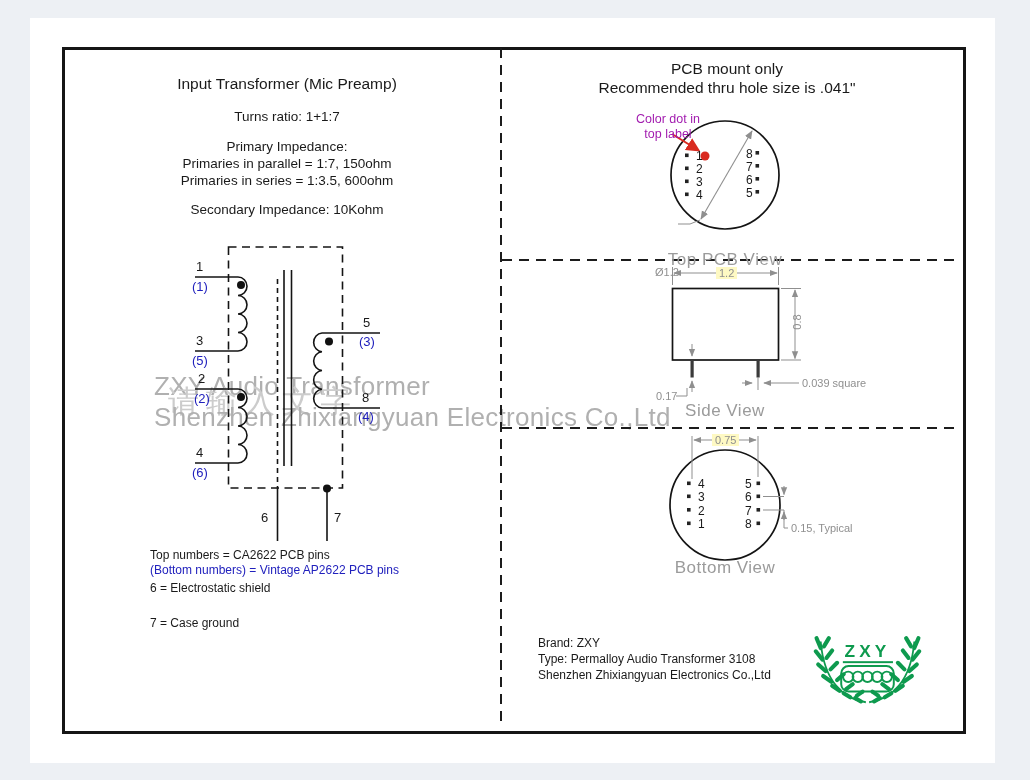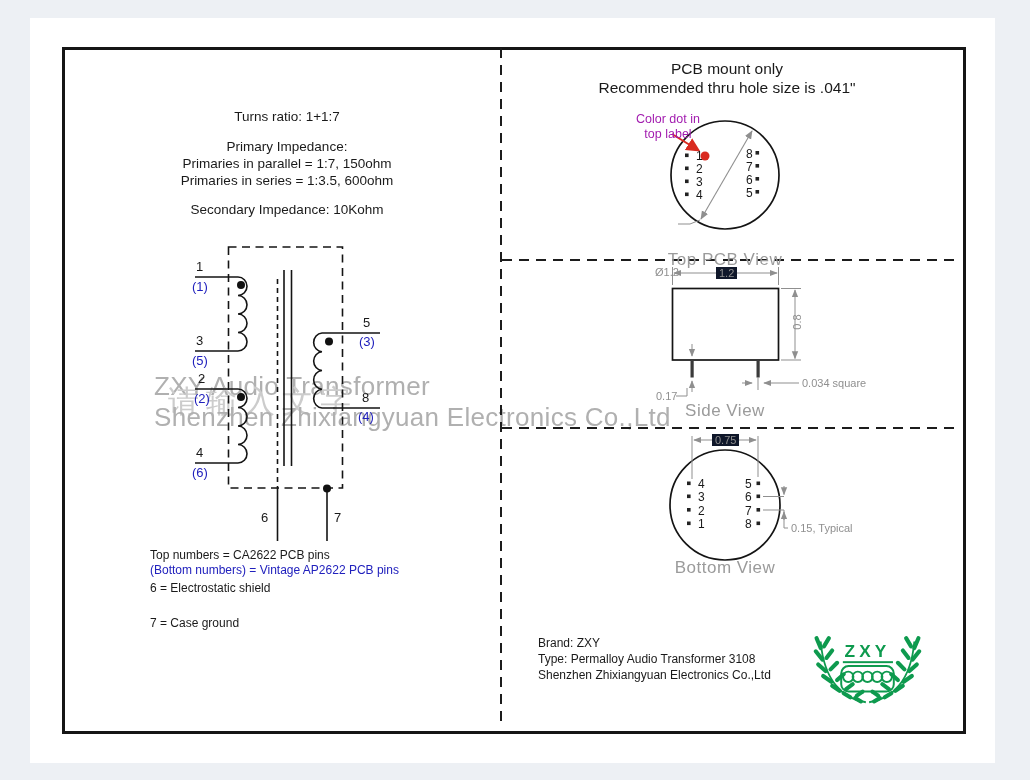--- a/index.html
+++ b/index.html
@@ -12,21 +12,21 @@
   .red{color:#a21caf;}
   .dim{color:#8f8f8f;font-size:11px;}
   .cap{color:#9b9b9b;font-size:17px;letter-spacing:.5px;}
   .pin{font-size:13px;}
   .pv{font-size:12px;}
   .wm{color:#b0b0b0;font-size:26px;letter-spacing:.3px;}
   .wmcn{color:#cccccc;font-size:31px;letter-spacing:7px;}
   .body13{font-size:13.5px;}
   .note{font-size:12px;}
   .pre{white-space:pre-line;}
-  .bgw{background:#0f172a;padding:0 3px;}
+  .bgw{background:#fef9c3;padding:0 3px;}
   svg{position:absolute;left:0;top:0;}
 </style>
 </head>
 <body>
 
 <div id="stage">
   <div class="sheet"></div>
 
   <div class="t wm" style="left:154px;top:371px;">ZXY Audio Transformer</div>
   <div class="t wmcn" style="left:168px;top:381px;">请输入文字</div>
@@ -120,20 +120,21 @@
           <rect x="756.5" y="521.5" width="3.6" height="3.6"></rect>
       </g>
       <line x1="763" y1="496.5" x2="784" y2="496.5"></line>
       <line x1="763" y1="510" x2="784" y2="510"></line>
       <line x1="784" y1="486" x2="784" y2="494.5" marker-end="url(#ag)"></line>
       <line x1="784" y1="520" x2="784" y2="512" marker-end="url(#ag)"></line>
       <polyline points="784,510 784,528 788,528"></polyline>
     </g>
   </svg>
 
+  <div class="t c" style="left:137px;top:75px;width:300px;font-size:15.5px;">Input Transformer (Mic Preamp)</div>
   <div class="t c body13" style="left:137px;top:109px;width:300px;">Turns ratio: 1+1:7</div>
   <div class="t c body13" style="left:137px;top:139px;width:300px;">Primary Impedance:</div>
   <div class="t c body13" style="left:137px;top:156px;width:300px;">Primaries in parallel = 1:7, 150ohm</div>
   <div class="t c body13" style="left:137px;top:173px;width:300px;">Primaries in series = 1:3.5, 600ohm</div>
   <div class="t c body13" style="left:137px;top:202px;width:300px;">Secondary Impedance: 10Kohm</div>
 
   <div class="t pin" style="left:196px;top:259px;">1</div>
   <div class="t pin blue" style="left:192px;top:279px;">(1)</div>
   <div class="t pin" style="left:196px;top:333px;">3</div>
   <div class="t pin blue" style="left:192px;top:353px;">(5)</div>
@@ -166,21 +167,21 @@
   <div class="t pv" style="left:746px;top:147px;">8</div>
   <div class="t pv" style="left:746px;top:160px;">7</div>
   <div class="t pv" style="left:746px;top:173px;">6</div>
   <div class="t pv" style="left:746px;top:186px;">5</div>
   <div class="t dim" style="left:655px;top:220px;margin-top:46px;">Ø1.2</div>
   <div class="t c cap" style="left:655px;top:233px;width:140px;margin-top:17px;">Top PCB View</div>
 
   <div class="t dim bgw" style="left:716px;top:267px;">1.2</div>
   <div class="t dim" style="left:789px;top:316px;transform:rotate(-90deg);">0.8</div>
   <div class="t dim" style="left:656px;top:390px;">0.17</div>
-  <div class="t dim" style="left:802px;top:377px;">0.034 square</div>
+  <div class="t dim" style="left:802px;top:377px;">0.039 square</div>
   <div class="t c cap" style="left:655px;top:401px;width:140px;">Side View</div>
 
   <div class="t dim bgw" style="left:712px;top:434px;">0.75</div>
   <div class="t pv" style="left:698px;top:477px;">4</div>
   <div class="t pv" style="left:698px;top:490px;">3</div>
   <div class="t pv" style="left:698px;top:504px;">2</div>
   <div class="t pv" style="left:698px;top:517px;">1</div>
   <div class="t pv" style="left:745px;top:477px;">5</div>
   <div class="t pv" style="left:745px;top:490px;">6</div>
   <div class="t pv" style="left:745px;top:504px;">7</div>

